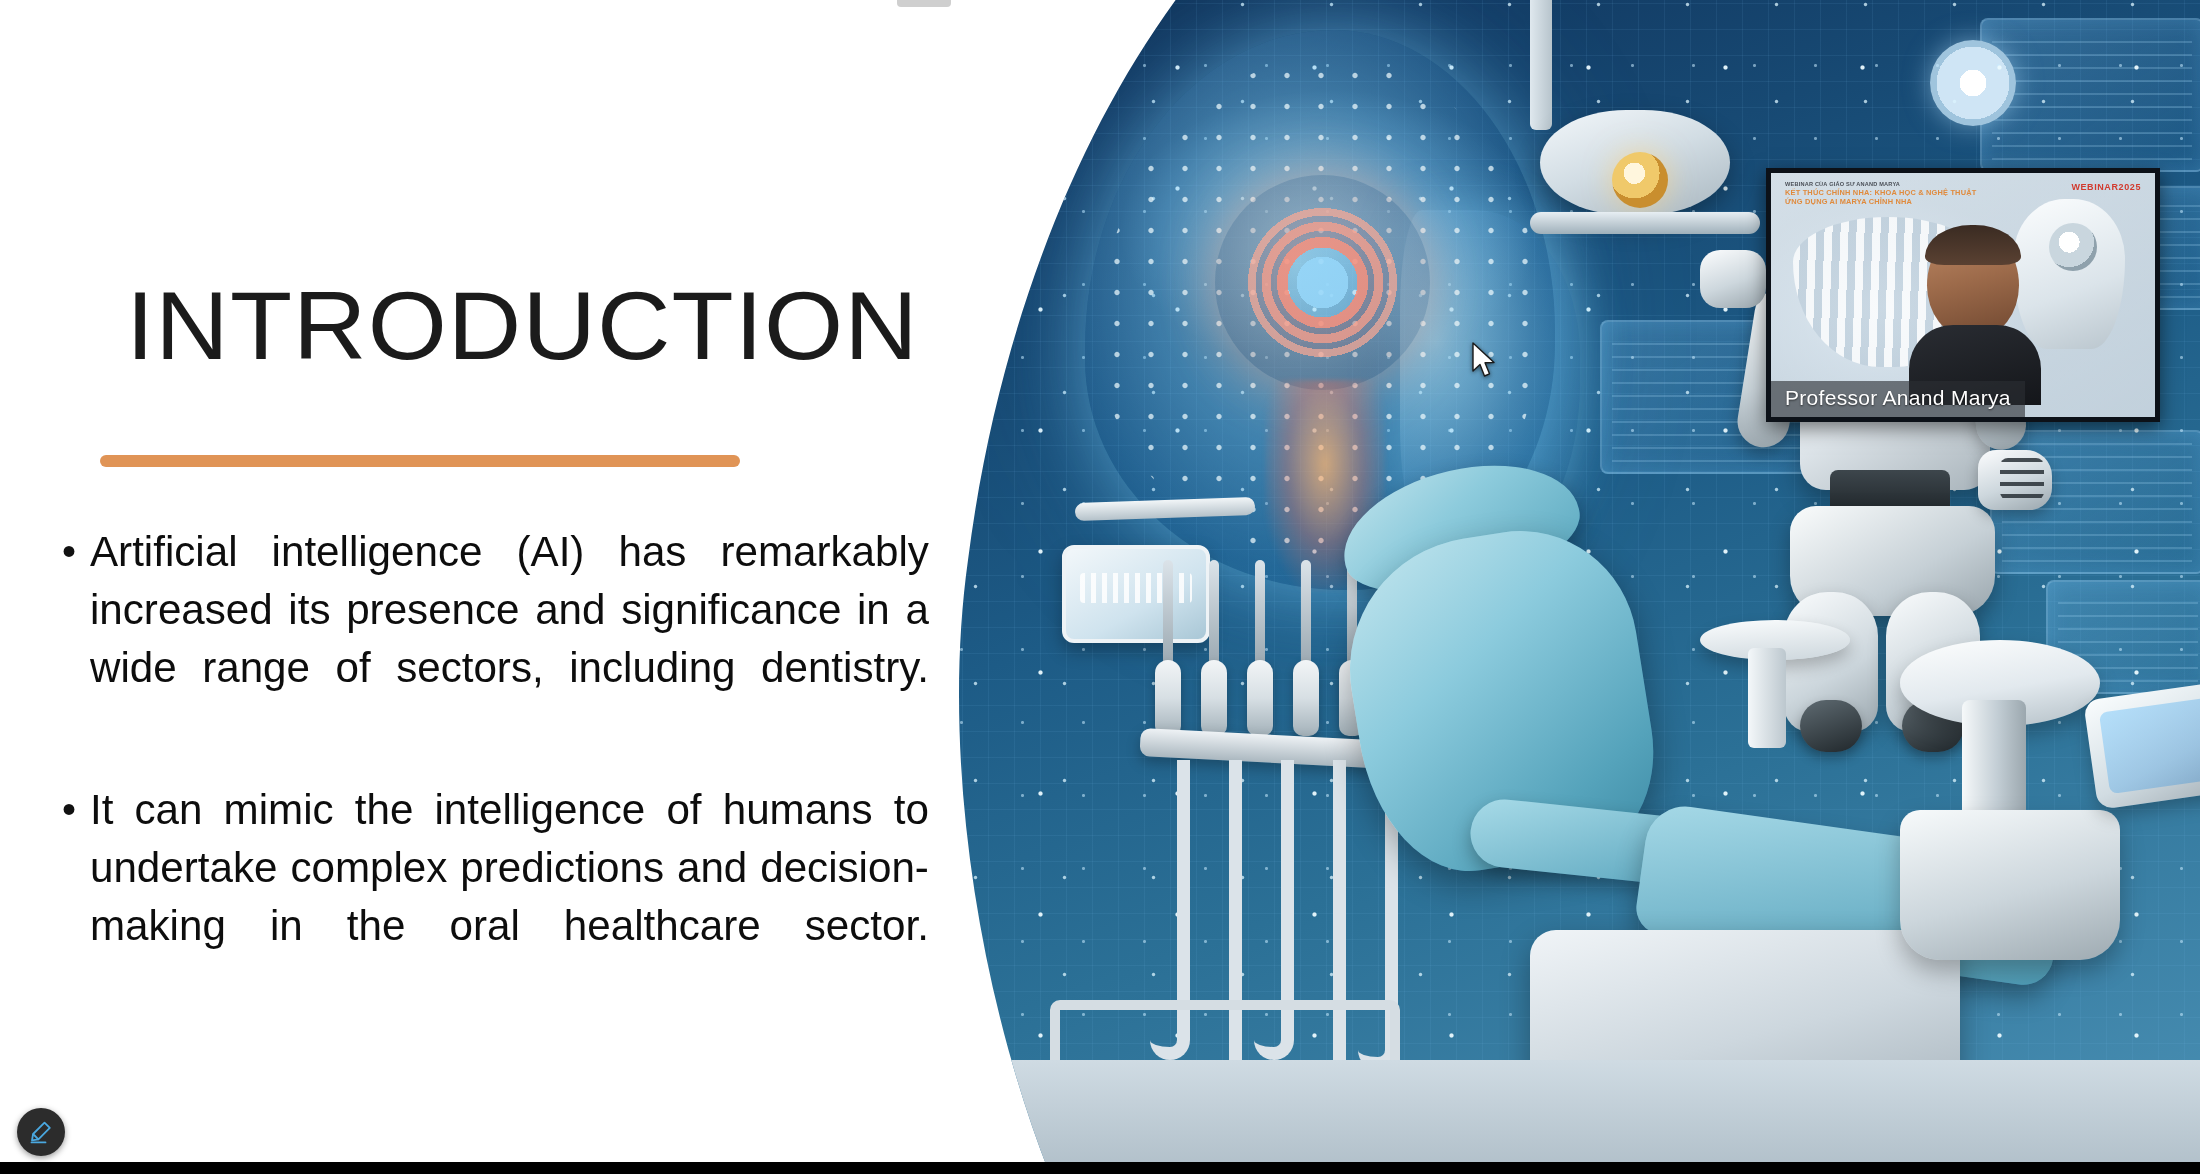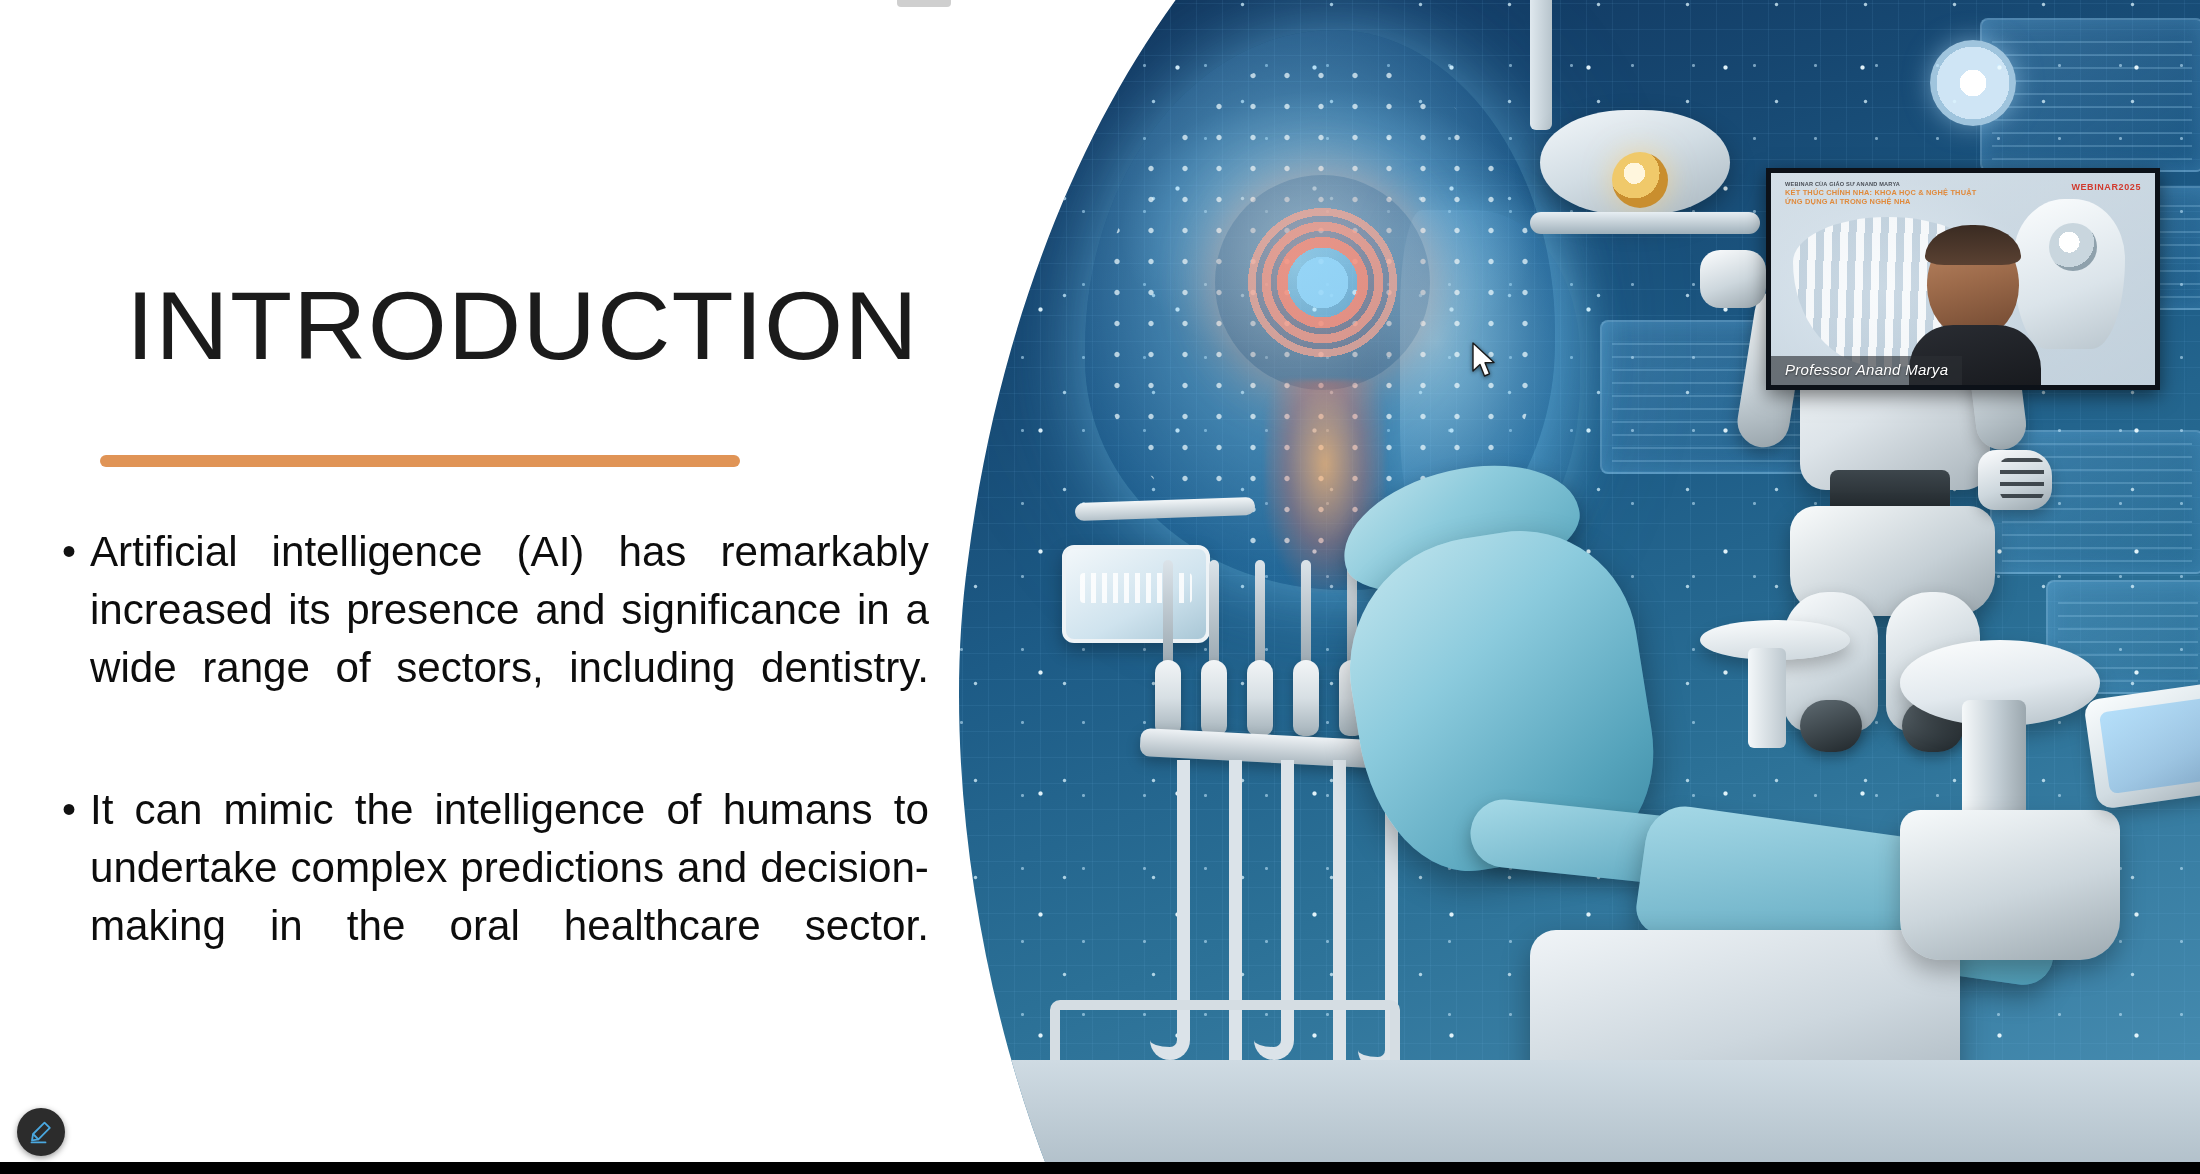--- a/index.html
+++ b/index.html
@@ -593,21 +593,21 @@
     border-radius: 10px;
     background: transparent;
   }
 
   
   .webcam {
     position: absolute;
     left: 1766px;
     top: 168px;
     width: 394px;
-    height: 222px;
+    height: 254px;
     border: 5px solid #0c1118;
     box-sizing: border-box;
     overflow: hidden;
     box-shadow: 0 6px 18px rgba(0,0,0,0.5);
     background: #e8edf1;
   }
   .webcam-bg {
     position: absolute;
     inset: 0;
     background:
@@ -710,27 +710,26 @@
     filter: blur(0.3px);
   }
   .webcam-logo span {
     color: #d23a2e;
   }
   .webcam-name {
     position: absolute;
     left: 0;
     bottom: 0;
     padding: 5px 14px 7px 14px;
-    font-size: 15px;
+    font-size: 21px;
     color: #ffffff;
     background: rgba(44,47,52,0.62);
     letter-spacing: 0.3px;
     text-shadow: 0 1px 2px rgba(0,0,0,0.6);
     white-space: nowrap;
-    font-style: italic;
   }
 
   
   .cursor {
     position: absolute;
     left: 1472px;
     top: 342px;
     width: 26px;
     height: 38px;
     pointer-events: none;
@@ -888,21 +887,21 @@
       <div class="webcam-robot"></div>
       <div class="webcam-person">
         <div class="wp-head"></div>
         <div class="wp-hair"></div>
         <div class="wp-body"></div>
       </div>
     </div>
     <div class="webcam-head-text">
       <div class="wht-small">WEBINAR CỦA GIÁO SƯ ANAND MARYA</div>
       <div class="wht-orange">KẾT THÚC CHÍNH NHA: KHOA HỌC &amp; NGHỆ THUẬT</div>
-      <div class="wht-orange">ỨNG DỤNG AI TRONG NGHỆ NHA</div>
+      <div class="wht-orange">ỨNG DỤNG AI MARYA CHỈNH NHA</div>
     </div>
     <div class="webcam-logo">
       <span>WEBINAR</span><span>2025</span>
     </div>
     <div class="webcam-name">Professor Anand Marya</div>
   </div>
 
   <svg class="cursor" viewBox="0 0 26 38">
     <polygon points="1,1 1,29 8,22.5 12.5,34 17.5,31.8 13,20.8 22,20.5" fill="#ffffff" stroke="#1a1a1a" stroke-width="1.4" stroke-linejoin="round"></polygon>
   </svg>

